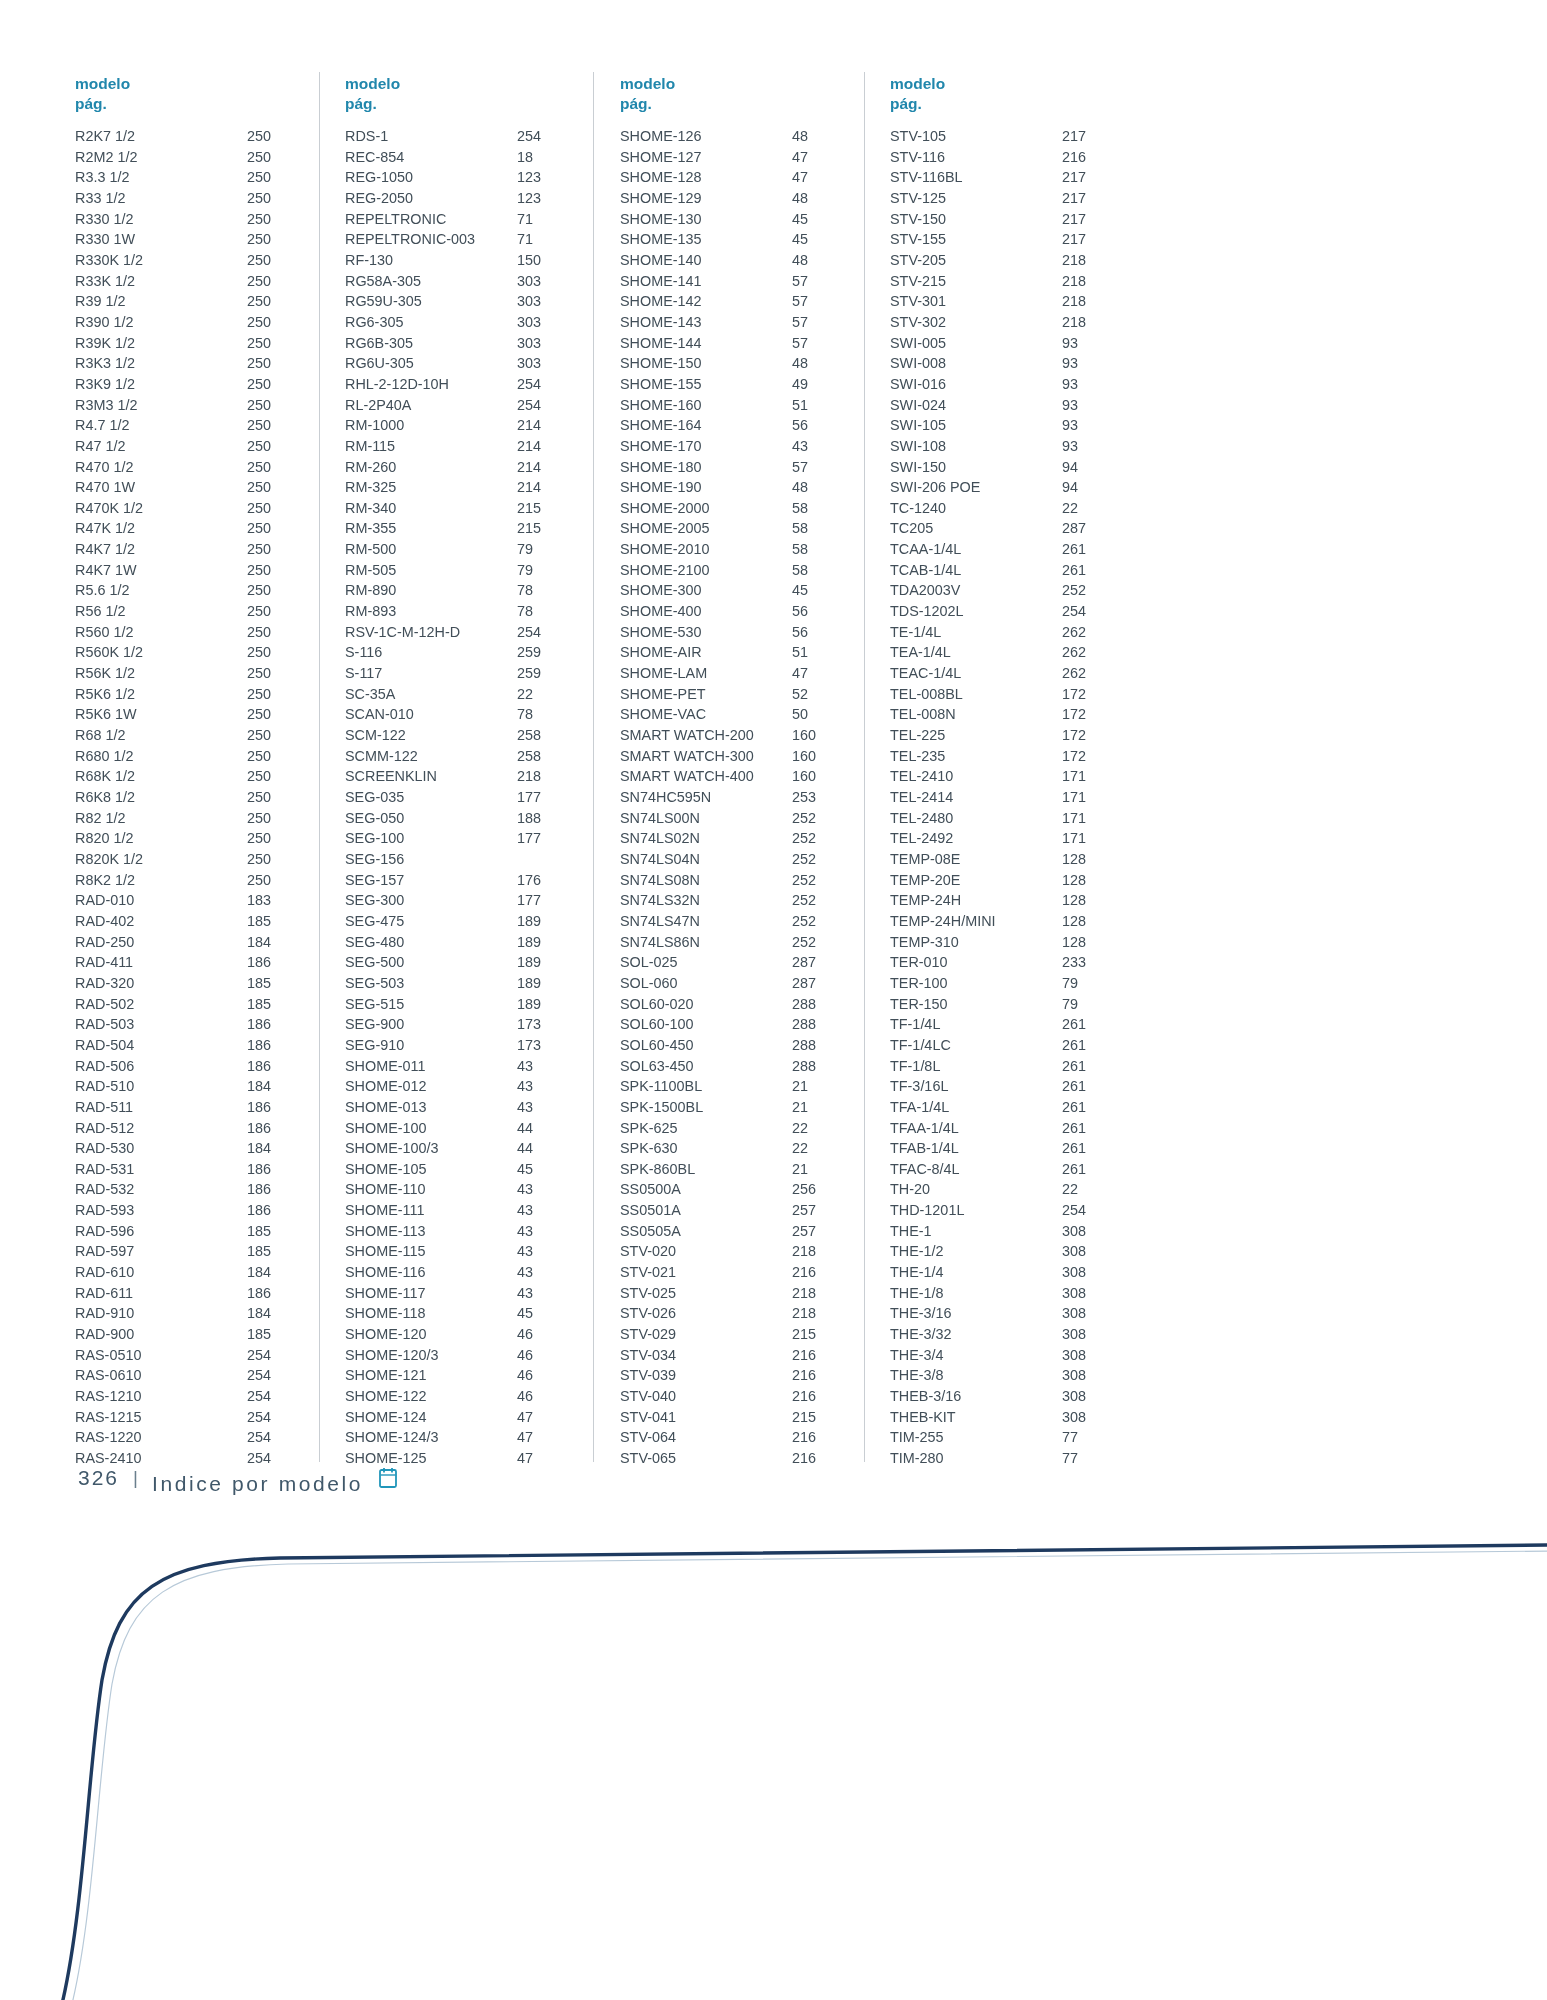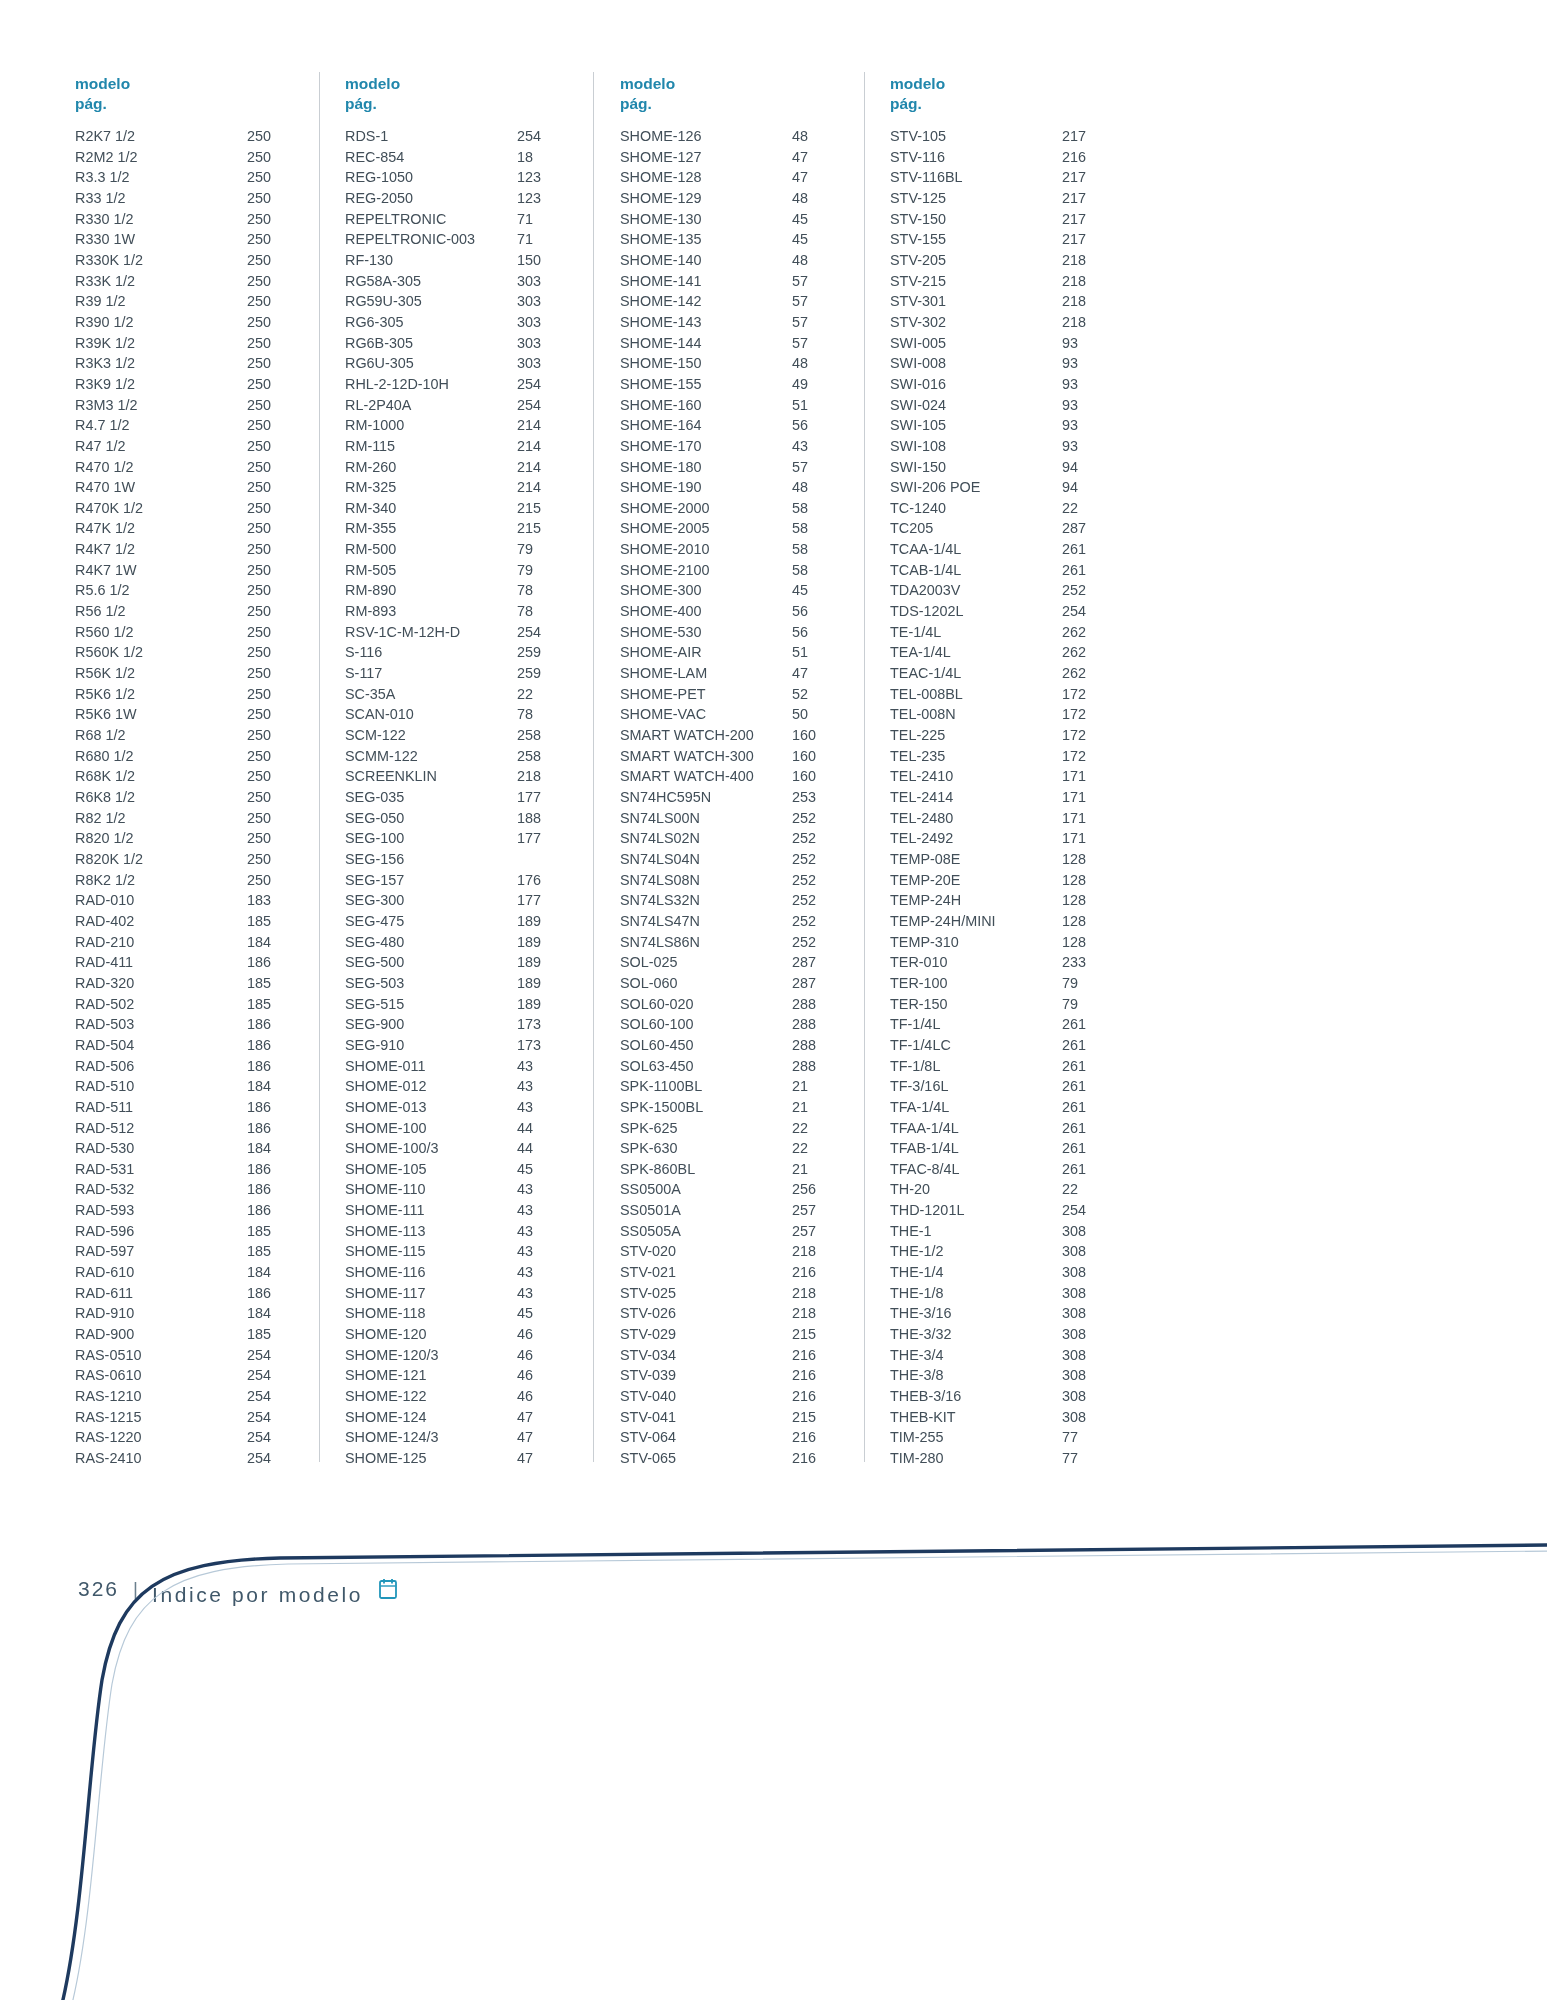--- a/index.html
+++ b/index.html
@@ -14,21 +14,21 @@
   .col-4{left:890px;}
   .hdr{display:flex;font-weight:bold;color:#2187ac;font-size:15.5px;line-height:20px;margin-bottom:12px;flex-direction:column;}
   .hdr .model{width:172px;}
   .row{display:flex;font-size:14.4px;line-height:20.65px;color:#414e58;white-space:nowrap;}
   .row .model{width:172px;}
   .divider{position:absolute;top:72px;height:1390px;width:1px;background:#c9ced3;}
   .div-1{left:319px;}
   .div-2{left:593px;}
   .div-3{left:864px;}
   .footer{
-    position:absolute;left:78px;top:1571px;display:flex;align-items:center;
+    position:absolute;left:78px;top:1460px;display:flex;align-items:center;
     color:#40586a;font-size:21px;
   }
   .footer .pgnum{letter-spacing:2px;}
   .footer .bar{margin:0 14px;color:#6a7f8d;font-size:19px;}
   .footer .ftitle{letter-spacing:2.6px;margin-top:12px;}
   .footer .ficon{margin-left:14px;display:inline-flex;}
   .swoosh{position:absolute;left:0;top:0;width:1547px;height:2000px;pointer-events:none;}
 </style>
 </head>
 <body>
@@ -193,21 +193,21 @@
       </div>
       <div class="row">
         <span class="model">RAD-010</span>
         <span class="page">183</span>
       </div>
       <div class="row">
         <span class="model">RAD-402</span>
         <span class="page">185</span>
       </div>
       <div class="row">
-        <span class="model">RAD-210</span>
+        <span class="model">RAD-250</span>
         <span class="page">184</span>
       </div>
       <div class="row">
         <span class="model">RAD-411</span>
         <span class="page">186</span>
       </div>
       <div class="row">
         <span class="model">RAD-320</span>
         <span class="page">185</span>
       </div>

